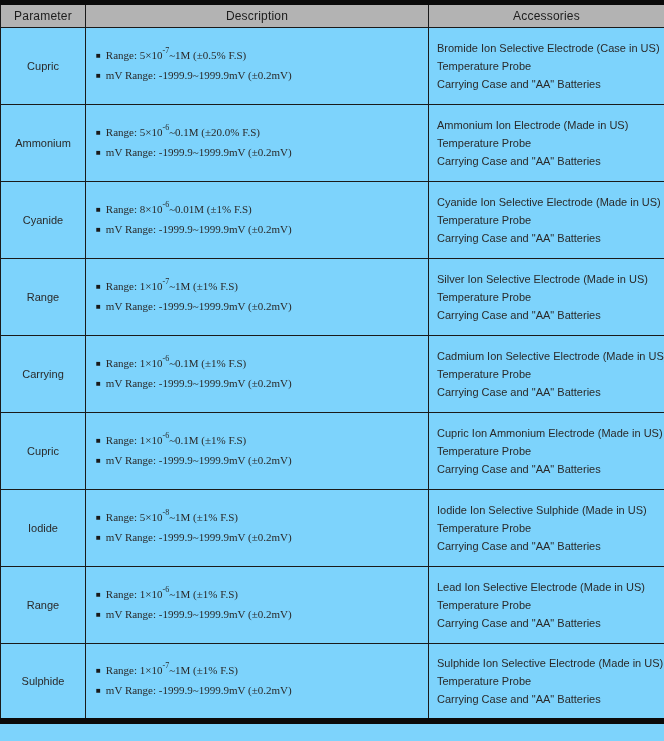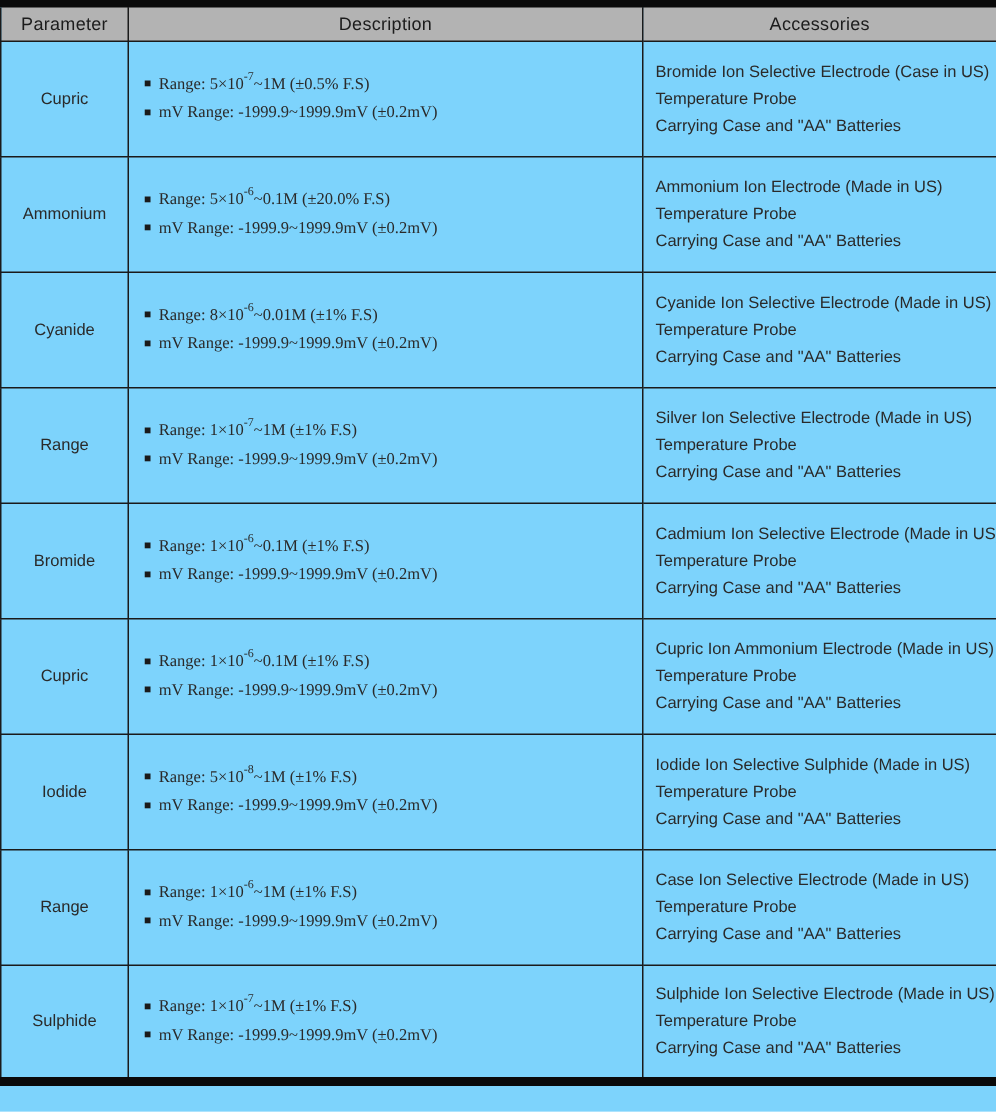--- a/index.html
+++ b/index.html
@@ -140,21 +140,21 @@
           <div class="line"><span class="bullet">■</span><span>mV Range: -1999.9~1999.9mV (±0.2mV)</span></div>
         </td>
         <td class="acc">
           <div class="line">Silver Ion Selective Electrode (Made in US)</div>
           <div class="line">Temperature Probe</div>
           <div class="line">Carrying Case and "AA" Batteries</div>
         </td>
       </tr>
 
       <tr>
-        <td class="param">Bromide</td>
+        <td class="param">Carrying</td>
         <td class="desc">
           <div class="line"><span class="bullet">■</span><span>Range: 1×10</span><sup class="exp">-6</sup><span>~0.1M (±1% F.S)</span></div>
           <div class="line"><span class="bullet">■</span><span>mV Range: -1999.9~1999.9mV (±0.2mV)</span></div>
         </td>
         <td class="acc">
           <div class="line">Cadmium Ion Selective Electrode (Made in US)</div>
           <div class="line">Temperature Probe</div>
           <div class="line">Carrying Case and "AA" Batteries</div>
         </td>
       </tr>
@@ -185,21 +185,21 @@
         </td>
       </tr>
 
       <tr>
         <td class="param">Range</td>
         <td class="desc">
           <div class="line"><span class="bullet">■</span><span>Range: 1×10</span><sup class="exp">-6</sup><span>~1M (±1% F.S)</span></div>
           <div class="line"><span class="bullet">■</span><span>mV Range: -1999.9~1999.9mV (±0.2mV)</span></div>
         </td>
         <td class="acc">
-          <div class="line">Case Ion Selective Electrode (Made in US)</div>
+          <div class="line">Lead Ion Selective Electrode (Made in US)</div>
           <div class="line">Temperature Probe</div>
           <div class="line">Carrying Case and "AA" Batteries</div>
         </td>
       </tr>
 
       <tr>
         <td class="param">Sulphide</td>
         <td class="desc">
           <div class="line"><span class="bullet">■</span><span>Range: 1×10</span><sup class="exp">-7</sup><span>~1M (±1% F.S)</span></div>
           <div class="line"><span class="bullet">■</span><span>mV Range: -1999.9~1999.9mV (±0.2mV)</span></div>

